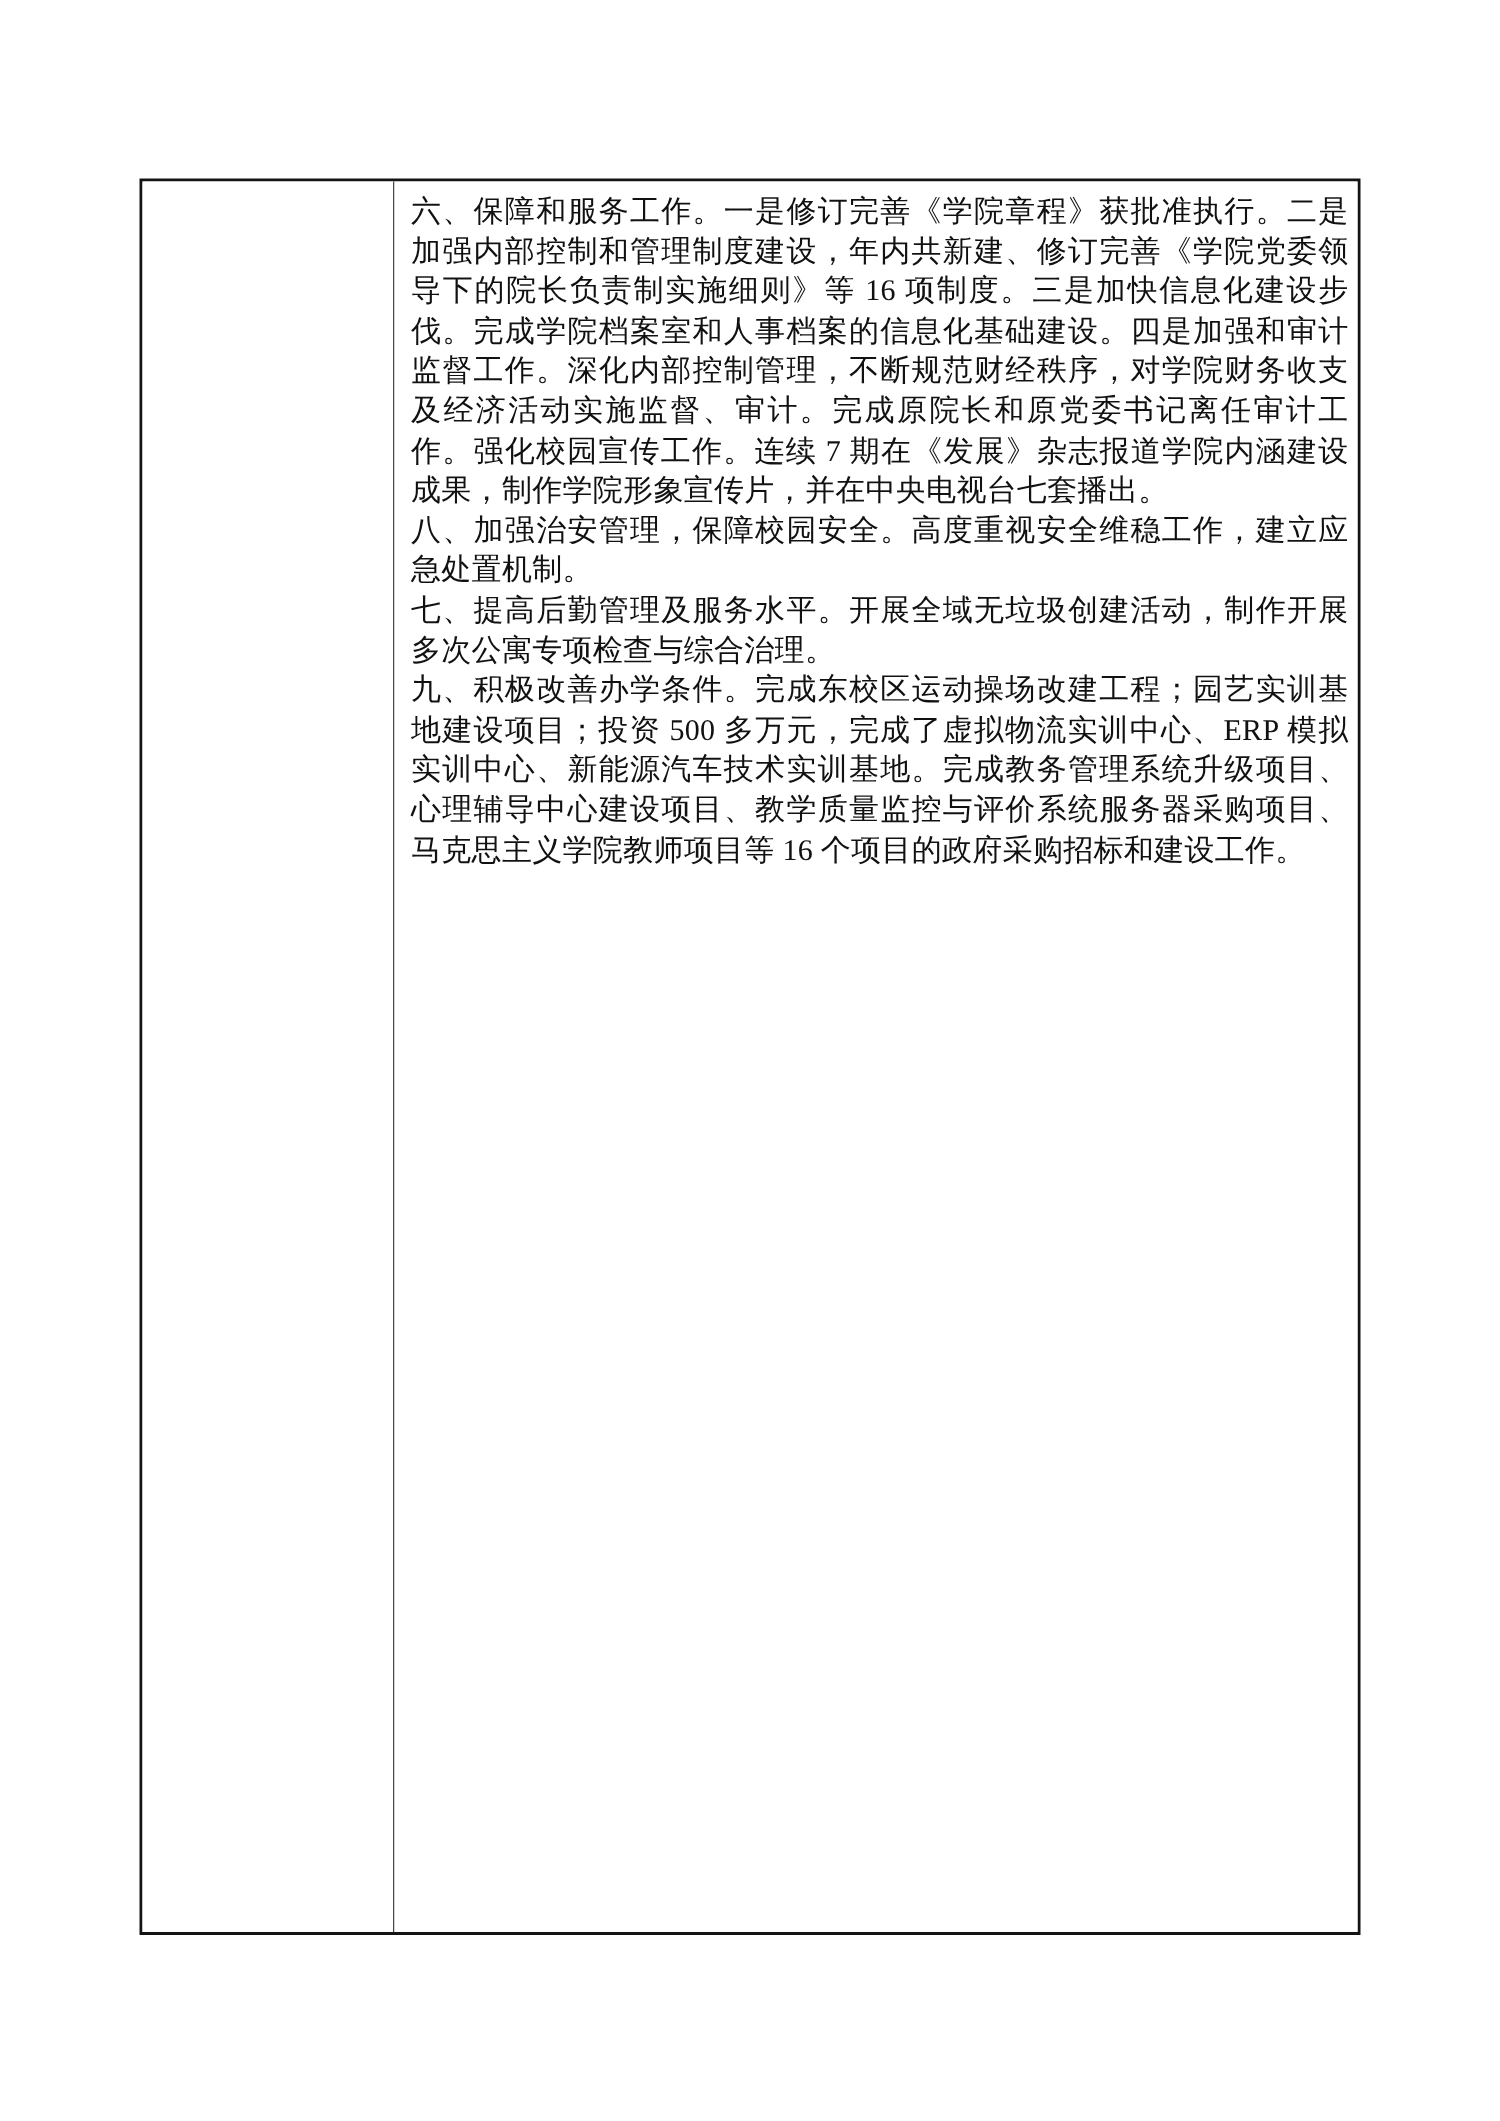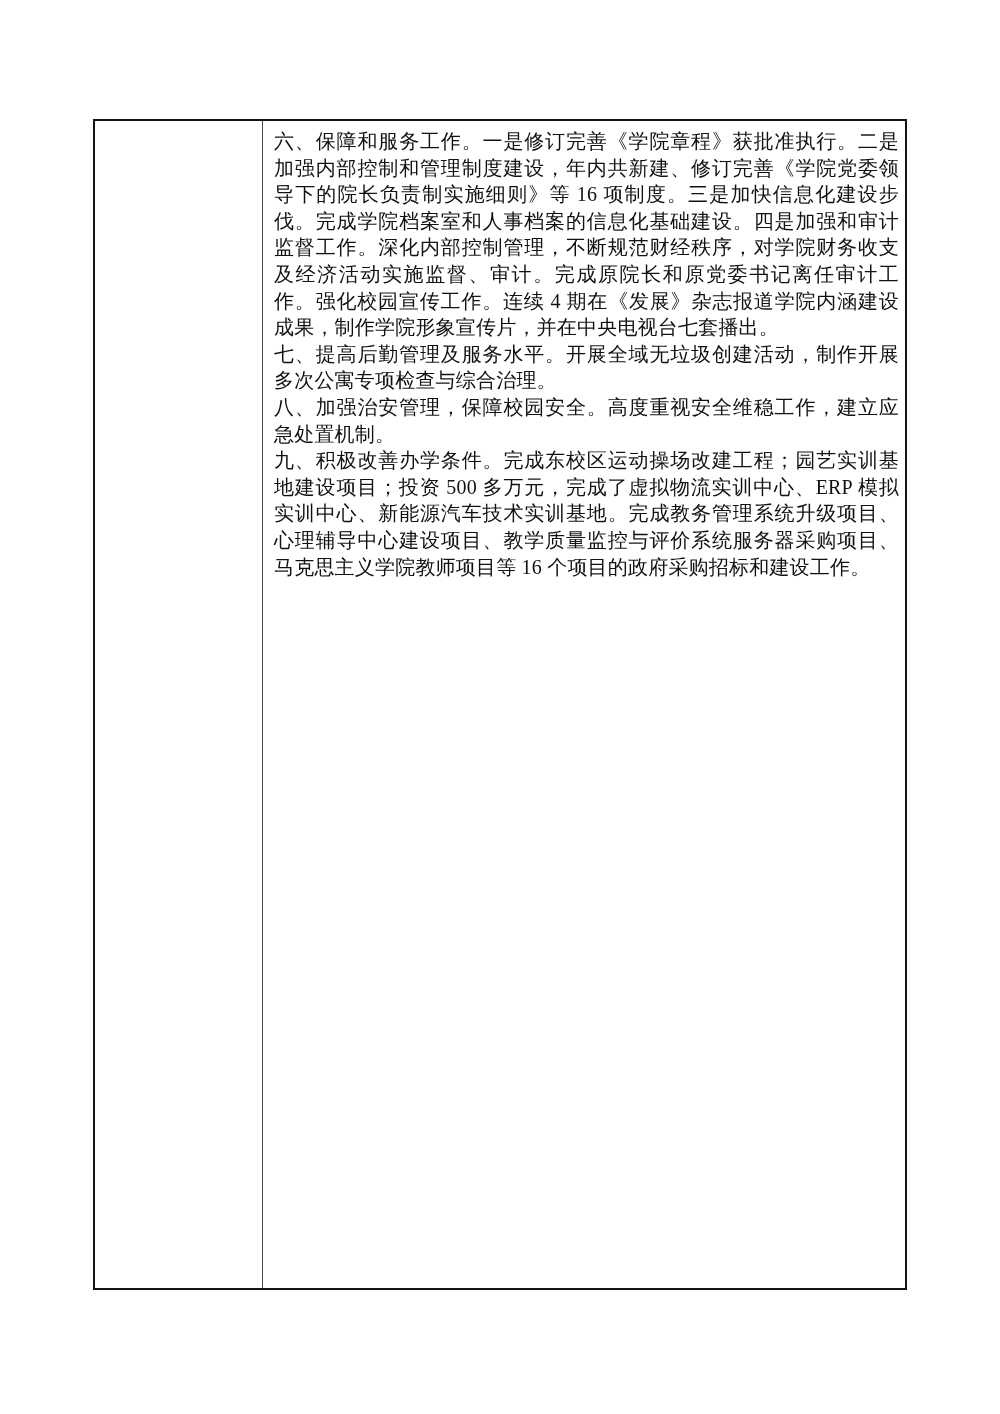--- a/index.html
+++ b/index.html
@@ -50,19 +50,19 @@
     letter-spacing: 0.2px;
   }
 </style>
 </head>
 <body>
 
 <div class="page">
   <div class="doc-table">
     <div class="cell-left"></div>
     <div class="cell-right">
-      <p>六、保障和服务工作。一是修订完善《学院章程》获批准执行。二是加强内部控制和管理制度建设，年内共新建、修订完善《学院党委领导下的院长负责制实施细则》等 16 项制度。三是加快信息化建设步伐。完成学院档案室和人事档案的信息化基础建设。四是加强和审计监督工作。深化内部控制管理，不断规范财经秩序，对学院财务收支及经济活动实施监督、审计。完成原院长和原党委书记离任审计工作。强化校园宣传工作。连续 4 期在《发展》杂志报道学院内涵建设成果，制作学院形象宣传片，并在中央电视台七套播出。</p>
+      <p>六、保障和服务工作。一是修订完善《学院章程》获批准执行。二是加强内部控制和管理制度建设，年内共新建、修订完善《学院党委领导下的院长负责制实施细则》等 16 项制度。三是加快信息化建设步伐。完成学院档案室和人事档案的信息化基础建设。四是加强和审计监督工作。深化内部控制管理，不断规范财经秩序，对学院财务收支及经济活动实施监督、审计。完成原院长和原党委书记离任审计工作。强化校园宣传工作。连续 7 期在《发展》杂志报道学院内涵建设成果，制作学院形象宣传片，并在中央电视台七套播出。</p>
+      <p>八、加强治安管理，保障校园安全。高度重视安全维稳工作，建立应急处置机制。</p>
       <p>七、提高后勤管理及服务水平。开展全域无垃圾创建活动，制作开展多次公寓专项检查与综合治理。</p>
-      <p>八、加强治安管理，保障校园安全。高度重视安全维稳工作，建立应急处置机制。</p>
       <p>九、积极改善办学条件。完成东校区运动操场改建工程；园艺实训基地建设项目；投资 500 多万元，完成了虚拟物流实训中心、ERP 模拟实训中心、新能源汽车技术实训基地。完成教务管理系统升级项目、心理辅导中心建设项目、教学质量监控与评价系统服务器采购项目、马克思主义学院教师项目等 16 个项目的政府采购招标和建设工作。</p>
     </div>
   </div>
 </div>
 
 </body></html>

